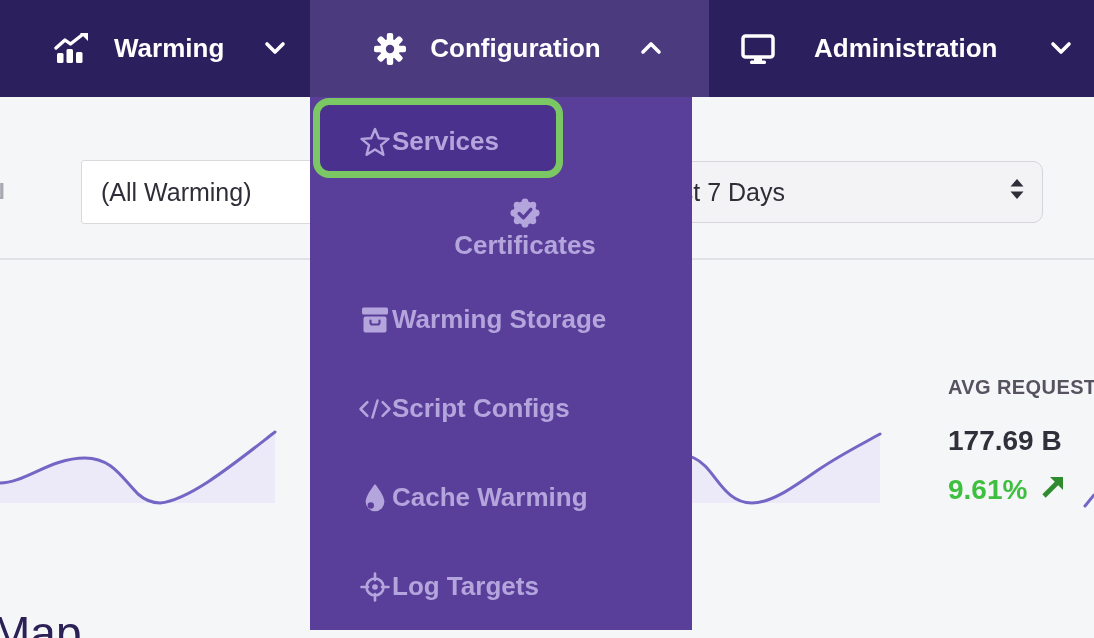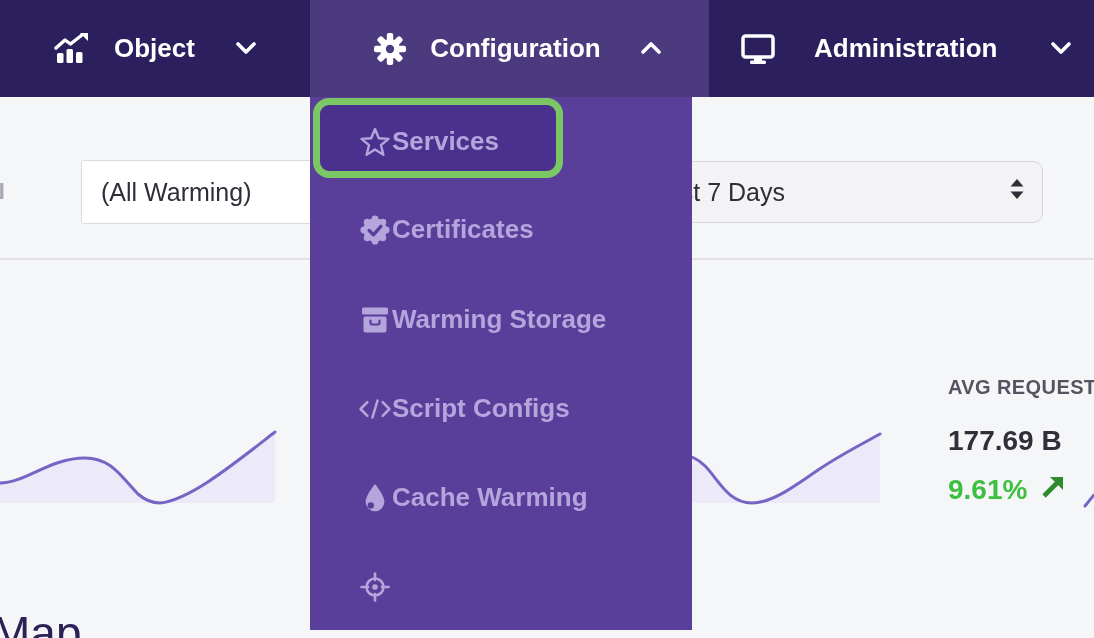--- a/index.html
+++ b/index.html
@@ -100,21 +100,21 @@
   <div class="nav-item" id="nav-reports">
     <span class="icon">
       <svg width="36" height="32" viewBox="0 0 36 32" fill="#fff">
         <rect x="4" y="20" width="6.5" height="10" rx="1.5"></rect>
         <rect x="13.5" y="16" width="6.5" height="14" rx="1.5"></rect>
         <rect x="23" y="19" width="6.5" height="11" rx="1.5"></rect>
         <path d="M3,15 L12,7 L17.5,11 L29,2" fill="none" stroke="#fff" stroke-width="3.4" stroke-linecap="round" stroke-linejoin="round"></path>
         <polygon points="27,0 35,0 35,8"></polygon>
       </svg>
     </span>
-    <span>Object</span>
+    <span>Warming</span>
     <span class="nav-chevron">
       <svg width="22" height="15" viewBox="0 0 22 15">
         <path d="M3,3 L11,11 L19,3" fill="none" stroke="#fff" stroke-width="3.6" stroke-linecap="round" stroke-linejoin="round"></path>
       </svg>
     </span>
   </div>
 
   <div class="nav-item" id="nav-config">
     <span class="icon">
       <svg width="32" height="32" viewBox="0 0 32 32">
@@ -179,21 +179,21 @@
 
   <div class="menu-item" style="top:0;">
     <span class="icon">
       <svg width="32" height="32" viewBox="0 0 32 32">
         <path d="M16 3 L19.8 12.2 L29.5 12.9 L22 19.2 L24.4 28.8 L16 23.5 L7.6 28.8 L10 19.2 L2.5 12.9 L12.2 12.2 Z" fill="none" stroke="#b4a5dd" stroke-width="2.4" stroke-linejoin="round"></path>
       </svg>
     </span>
     <span>Services</span>
   </div>
 
-  <div class="menu-item" style="top:88px;">
+  <div class="menu-item" style="top:99px;flex-direction:column;">
     <span class="icon">
       <svg width="34" height="34" viewBox="0 0 32 32">
         <g fill="#b4a5dd">
           <circle cx="16" cy="16" r="11"></circle>
           <circle cx="26.5" cy="16" r="3.2"></circle>
             <circle cx="23.4" cy="23.4" r="3.2"></circle>
           <circle cx="16" cy="26.5" r="3.2"></circle>
             <circle cx="8.6" cy="23.4" r="3.2"></circle>
           <circle cx="5.5" cy="16" r="3.2"></circle>
             <circle cx="8.6" cy="8.6" r="3.2"></circle>
@@ -246,14 +246,15 @@
         <g stroke="#b4a5dd" stroke-width="2.6" fill="none" stroke-linecap="round">
           <circle cx="16" cy="16" r="8.5"></circle>
           <line x1="16" y1="2.5" x2="16" y2="9"></line>
           <line x1="16" y1="23" x2="16" y2="29.5"></line>
           <line x1="2.5" y1="16" x2="9" y2="16"></line>
           <line x1="23" y1="16" x2="29.5" y2="16"></line>
         </g>
         <circle cx="16" cy="16" r="2.8" fill="#b4a5dd"></circle>
       </svg>
     </span>
+    <span>Log Targets</span>
   </div>
 </div>
 
 </body></html>

